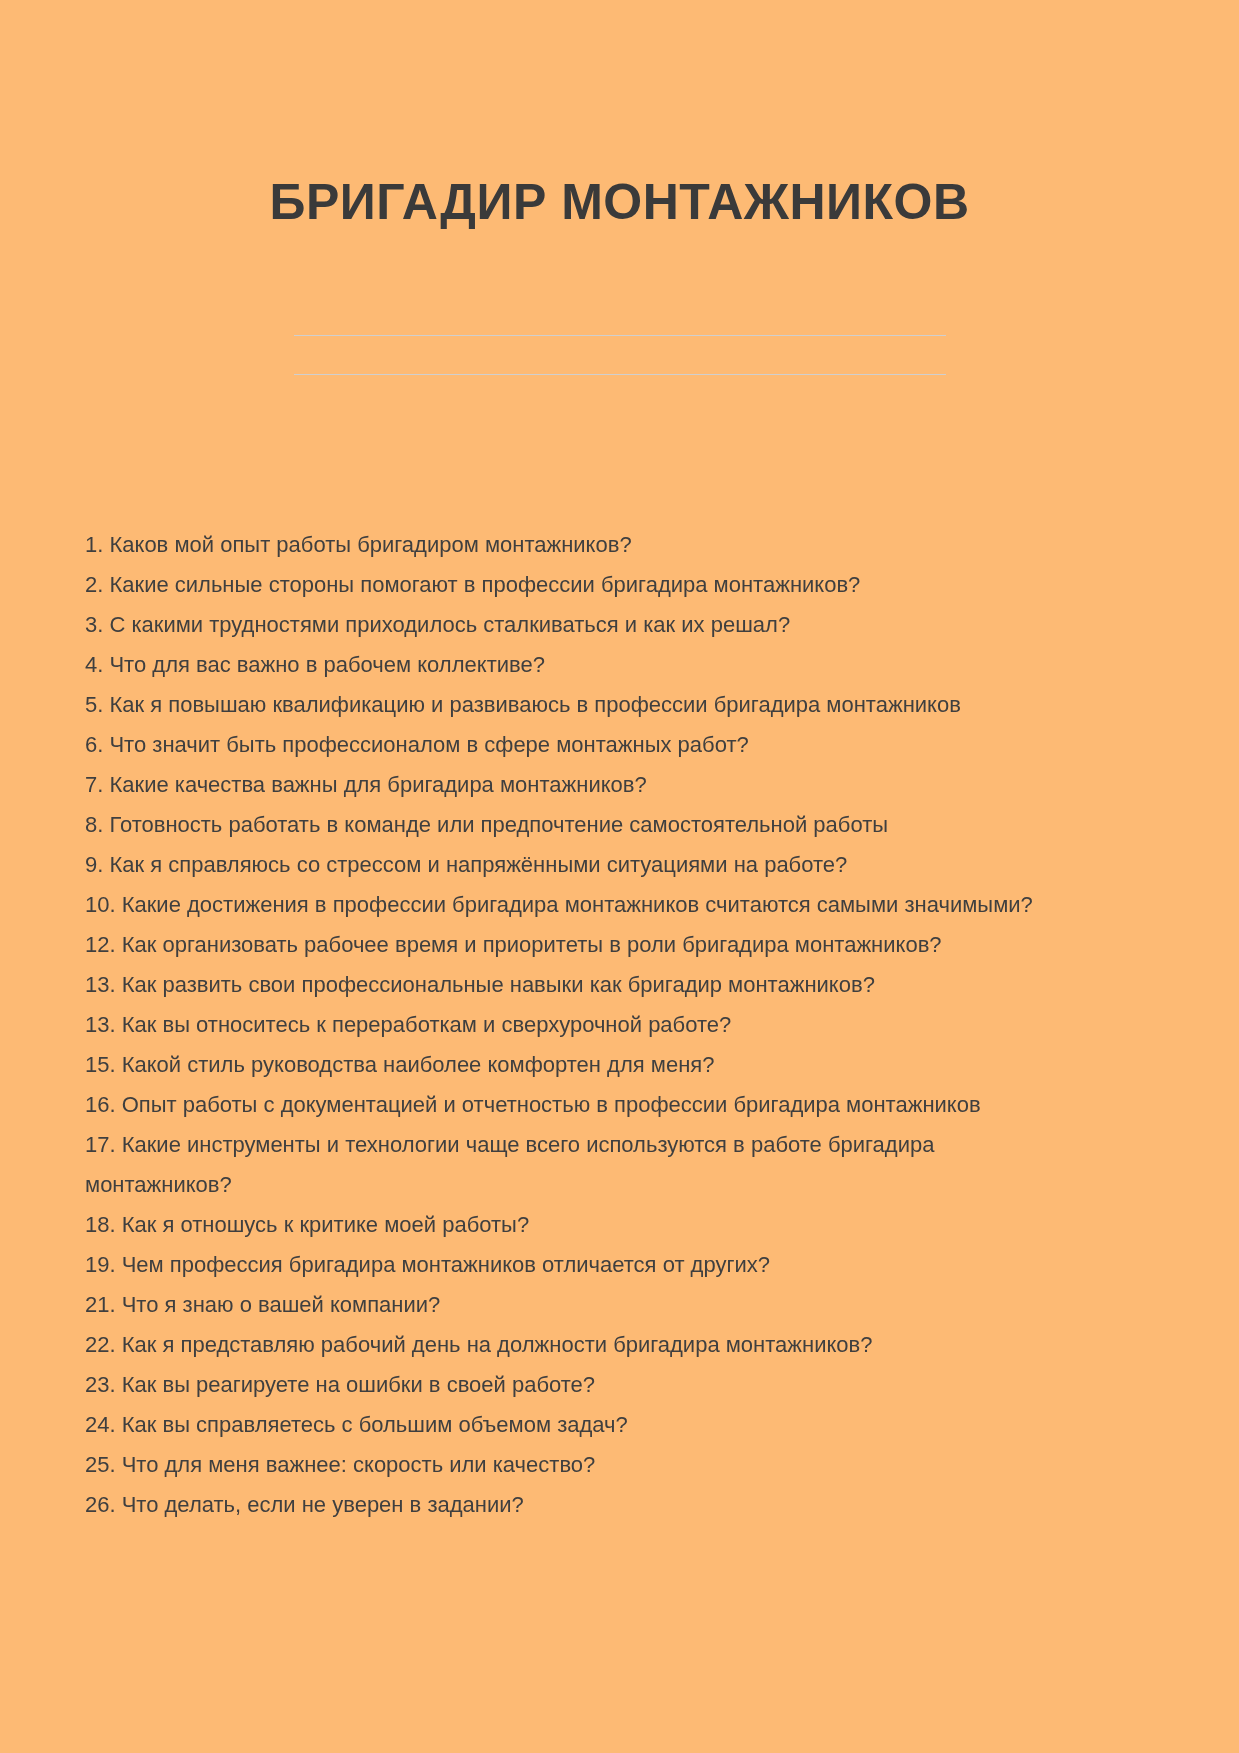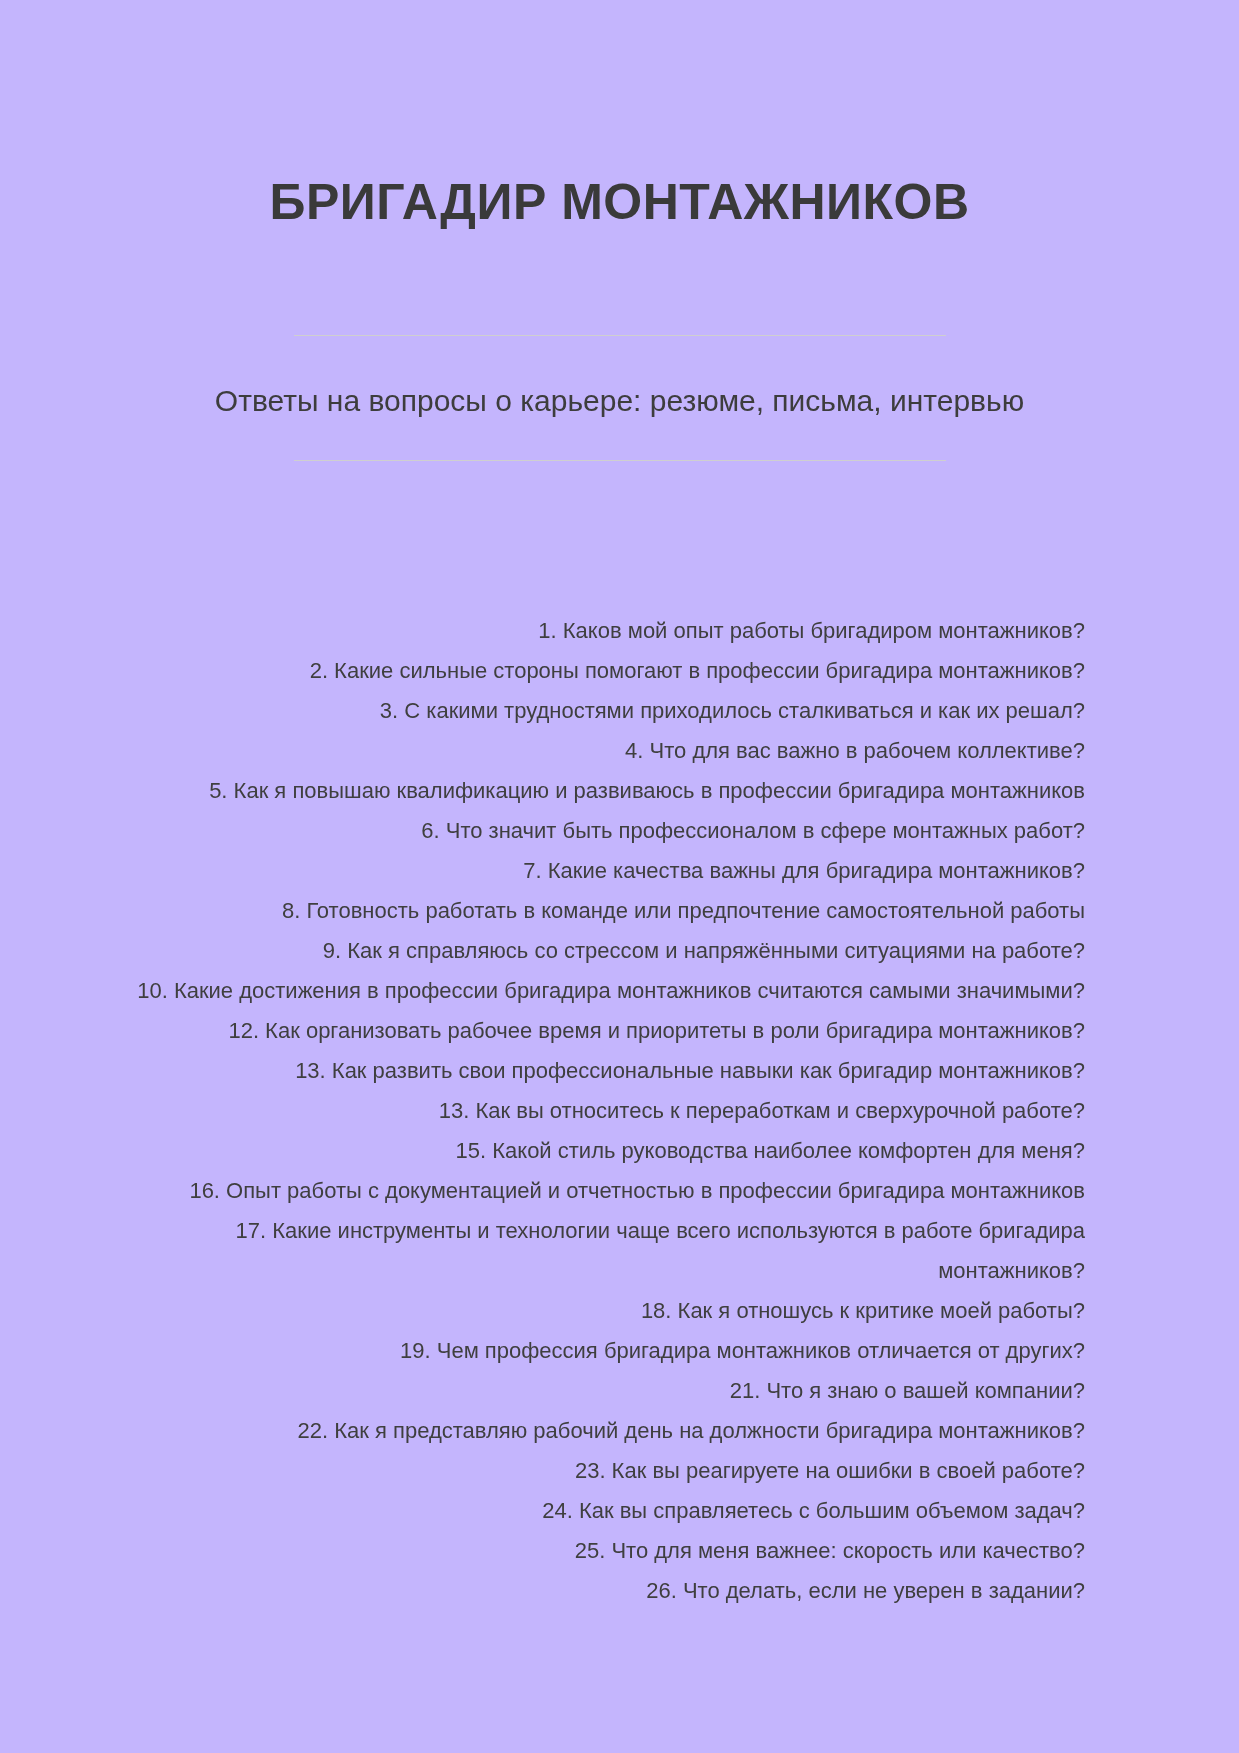--- a/index.html
+++ b/index.html
@@ -4,21 +4,21 @@
 <style>
   html, body {
     margin: 0;
     padding: 0;
     background: #ffffff;
   }
   .page {
     position: relative;
     width: 1239px;
     height: 1753px;
-    background: #c4b5fd;
+    background: #fdba74;
     font-family: "Liberation Sans", sans-serif;
     color: #3f3f3f;
     overflow: hidden;
     margin: 0 auto;
   }
   .doc-header {
     text-align: center;
   }
   .doc-title {
     margin: 0;
@@ -47,41 +47,39 @@
     color: #3d3d3d;
   }
   .rule-bottom {
     margin-top: 38px;
   }
   .questions {
     margin-top: 150px;
     padding: 0 154px 0 85px;
     max-width: 1000px;
     box-sizing: content-box;
-    text-align: right;
   }
   .question-item {
     margin: 0;
     font-size: 22px;
     line-height: 40px;
     font-weight: 400;
     color: #3f3f3f;
   }
 </style>
 </head>
 <body>
 
 <div class="page">
 
   <header class="doc-header">
     <h1 class="doc-title">БРИГАДИР МОНТАЖНИКОВ</h1>
 
     <hr class="rule rule-top">
 
-    <p class="doc-subtitle">Ответы на вопросы о карьере: резюме, письма, интервью</p>
 
     <hr class="rule rule-bottom">
   </header>
 
   <main class="questions">
 
   <p class="question-item">1. Каков мой опыт работы бригадиром монтажников?</p>
       <p class="question-item">2. Какие сильные стороны помогают в профессии бригадира монтажников?</p>
       <p class="question-item">3. С какими трудностями приходилось сталкиваться и как их решал?</p>
       <p class="question-item">4. Что для вас важно в рабочем коллективе?</p>

